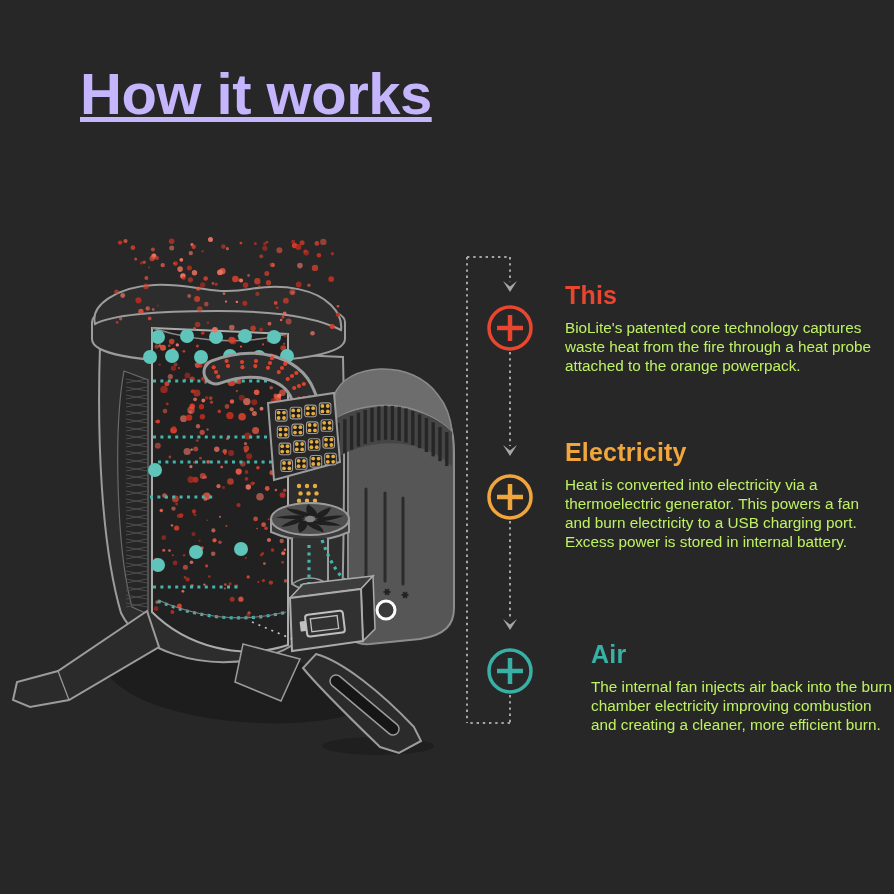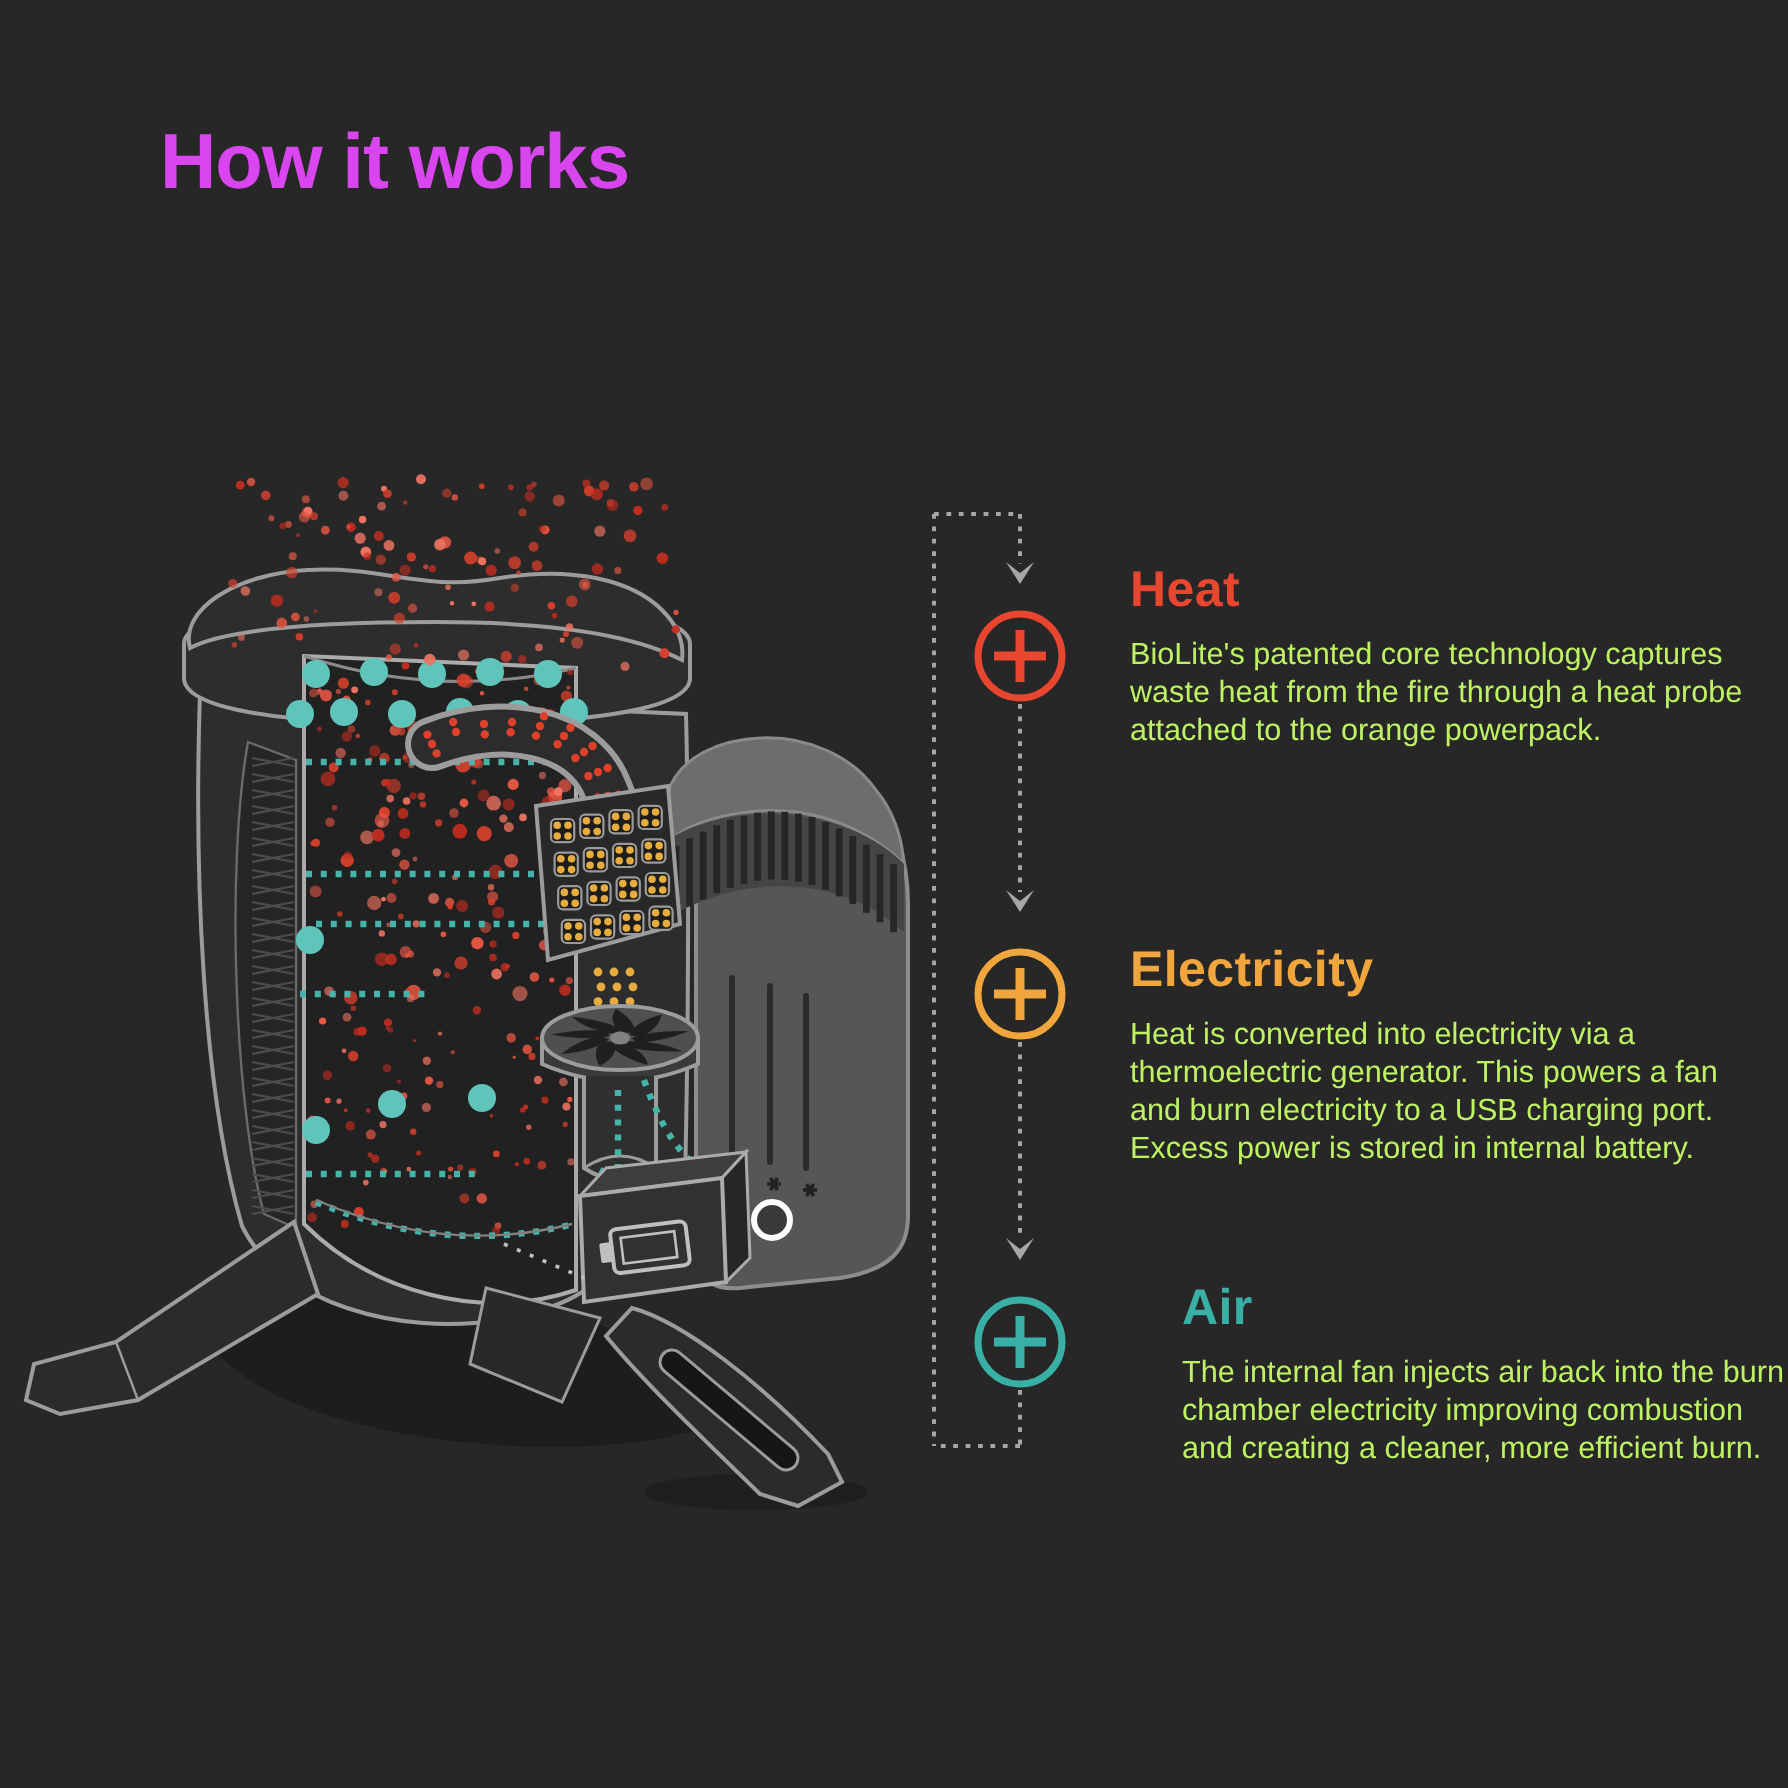--- a/index.html
+++ b/index.html
@@ -1,24 +1,24 @@
 <!DOCTYPE html>
 <html><head>
 <meta charset="utf-8">
 <style>
   html,body{margin:0;padding:0;background:#272727;}
   .canvas{position:relative;width:894px;height:894px;background:#272727;overflow:hidden;
           font-family:"Liberation Sans", sans-serif;}
-  .page-title{position:absolute;left:80px;top:60px;margin:0;font-size:39px;font-weight:bold;
-          color:#d946ef;letter-spacing:-0.5px;}
+  .page-title{position:absolute;left:80px;top:60px;margin:0;font-size:58px;font-weight:bold;
+          color:#c4b5fd;letter-spacing:-0.5px;text-decoration:underline;}
   .ill-svg{position:absolute;left:0;top:0;width:894px;height:894px;}
   .section{position:absolute;left:565px;width:322px;}
   .section h2{margin:0 0 9px 0;font-size:25px;font-weight:bold;letter-spacing:0.2px;}
   .section p{margin:0;font-size:15.3px;line-height:1.24;color:#bef264;white-space:pre-line;}
-  #sec-heat{top:281px;} #sec-electricity{top:471px;} #sec-air{top:640px;margin-left:26px;}
+  #sec-heat{top:281px;} #sec-electricity{top:438px;} #sec-air{top:640px;margin-left:26px;}
   .heat h2{color:#e8462e;} .electricity h2{color:#f0a63c;} .air h2{color:#39b0a5;}
   .rail{stroke:#a6a6a6;stroke-width:2;fill:none;stroke-dasharray:2.4 3.8;}
   .arrowhead{fill:#a6a6a6;stroke:none;}
   .plus-ring{fill:none;stroke-width:3.5;}
   .plus-bar{stroke-width:4.5;stroke-linecap:butt;}
   .c-heat{stroke:#e8462e;} .c-elec{stroke:#f0a63c;} .c-air{stroke:#39b0a5;}
   .air-row{stroke:#45b5ab;stroke-width:3.2;fill:none;stroke-dasharray:3 4.4;}
 </style>
 </head>
 <body>
@@ -754,21 +754,21 @@
       <line class="plus-bar c-elec" x1="510" y1="484" x2="510" y2="510"></line>
     </g>
     <g>
       <circle class="plus-ring c-air" cx="510" cy="671" r="21"></circle>
       <line class="plus-bar c-air" x1="497" y1="671" x2="523" y2="671"></line>
       <line class="plus-bar c-air" x1="510" y1="658" x2="510" y2="684"></line>
     </g>
   </svg>
 
   <section class="section heat" id="sec-heat">
-    <h2>Heat</h2>
+    <h2>This</h2>
     <p>BioLite's patented core technology captures
 waste heat from the fire through a heat probe
 attached to the orange powerpack.</p>
   </section>
 
   <section class="section electricity" id="sec-electricity">
     <h2>Electricity</h2>
     <p>Heat is converted into electricity via a
 thermoelectric generator. This powers a fan
 and burn electricity to a USB charging port.

